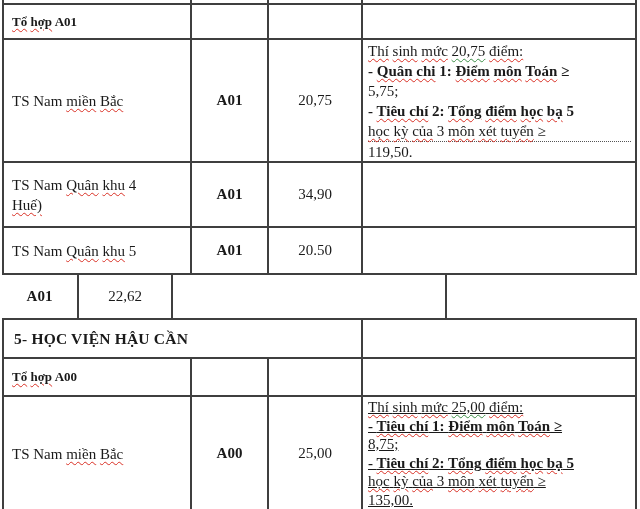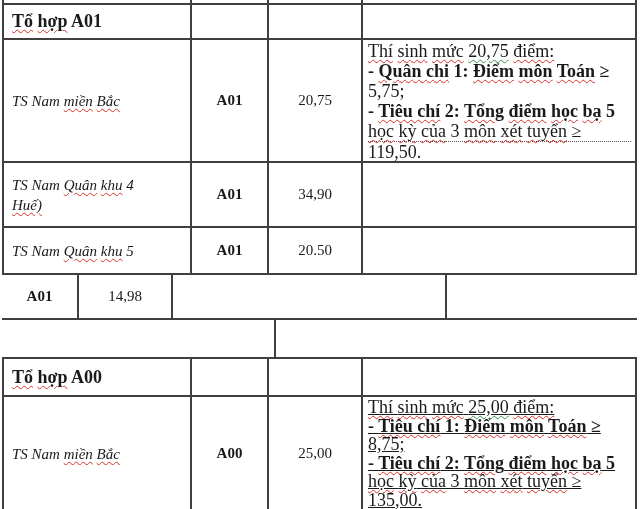--- a/index.html
+++ b/index.html
@@ -19,26 +19,26 @@
   .tr{display:flex;box-sizing:border-box;border-bottom:2px solid var(--border);}
   .tr.nobb{border-bottom:none;}
   .td{box-sizing:border-box;border-right:2px solid var(--border);overflow:hidden;
       display:flex;flex-direction:column;justify-content:center;}
   .td.first{border-left:2px solid var(--border);}
   .c1{width:190px;}
   .c2{width:77px;}
   .c3{width:94px;}
   .c4{width:274px;}
   .cmerged{width:361px;}
-  .name{padding-left:8px;padding-right:0;font-size:15px;line-height:20px;font-style:italic;}
-  .grp{padding-left:8px;font-size:18px;font-weight:bold;}
+  .name{padding-left:8px;padding-right:0;font-size:15px;line-height:20px;}
+  .grp{padding-left:8px;font-size:13px;font-weight:bold;}
   .sect{padding-left:10px;font-size:15.5px;font-weight:bold;letter-spacing:.2px;}
   .code{align-items:center;font-weight:bold;font-size:15px;}
   .score{align-items:center;font-size:15px;}
-  .note{justify-content:flex-start;padding:1px 4px 0 5px;font-size:18px;}
+  .note{justify-content:flex-start;padding:1px 4px 0 5px;font-size:15px;}
   .note .tline{line-height:20px;white-space:nowrap;}
   .note.tight .tline{line-height:18.5px;text-decoration:underline;}
   .tline.pbreak{border-bottom:1px dotted #555;}
   .wr{text-decoration-line:underline;text-decoration-style:wavy;
       text-decoration-color:var(--spellred);text-decoration-thickness:1px;
       text-underline-offset:2px;}
   .wg{text-decoration-line:underline;text-decoration-style:wavy;
       text-decoration-color:var(--spellgreen);text-decoration-thickness:1px;
       text-underline-offset:2px;}
   .bd{font-weight:bold;}
@@ -95,25 +95,28 @@
       <div class="td c1 first name">
           <div class="tline"><span>TS Nam </span><span class="wr">Quân</span><span> </span><span class="wr">khu</span><span> 5</span></div>
         </div>
       <div class="td c2 code">A01</div>
       <div class="td c3 score">20.50</div>
       <div class="td c4"></div>
     </div>
 
     <div class="tr" style="height:45px">
       <div class="td c2 code">A01</div>
-      <div class="td c3 score">14,98</div>
+      <div class="td c3 score">22,62</div>
       <div class="td c4"></div>
     </div>
 
     <div class="tr" style="height:39px">
+      <div class="td cmerged first sect">
+          <div class="tline"><span class="bd">5- HỌC VIỆN HẬU CẦN</span></div>
+        </div>
       <div class="td c4"></div>
     </div>
 
     <div class="tr" style="height:38px">
       <div class="td c1 first grp">
           <div class="tline"><span class="wr bd">Tổ</span><span class="bd"> </span><span class="wr bd">hợp</span><span class="bd"> A00</span></div>
         </div>
       <div class="td c2"></div>
       <div class="td c3"></div>
       <div class="td c4"></div>

